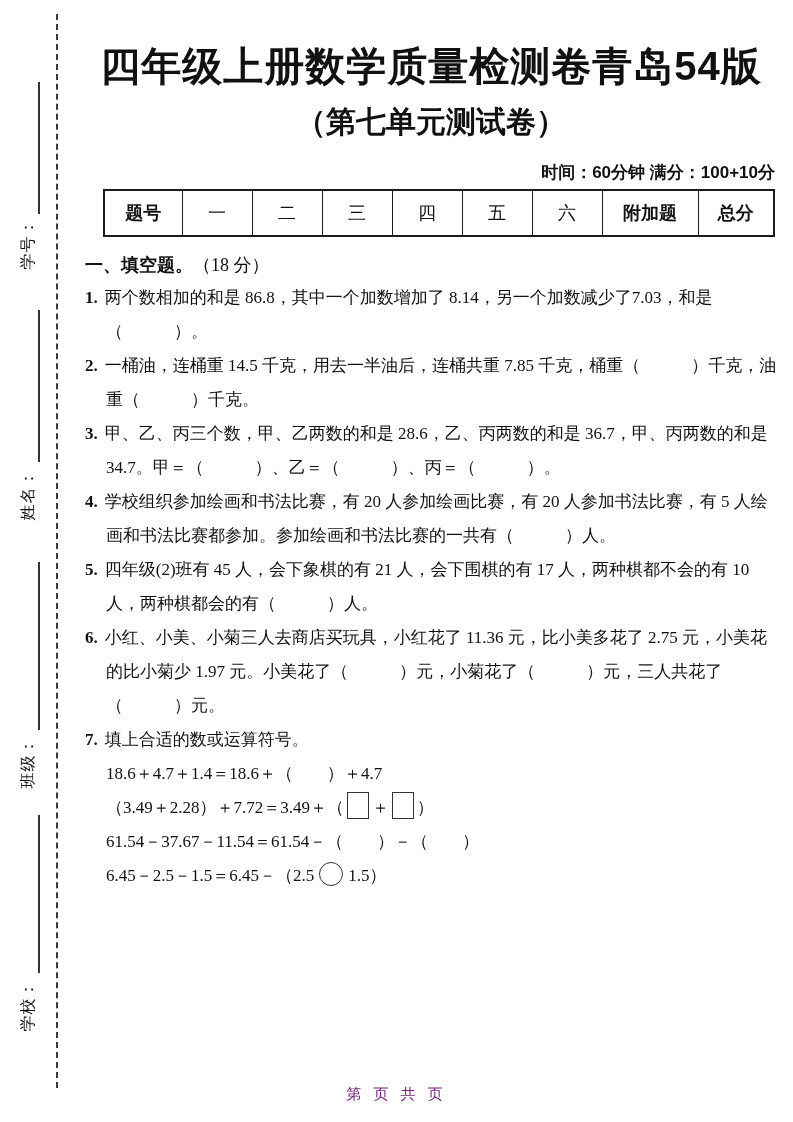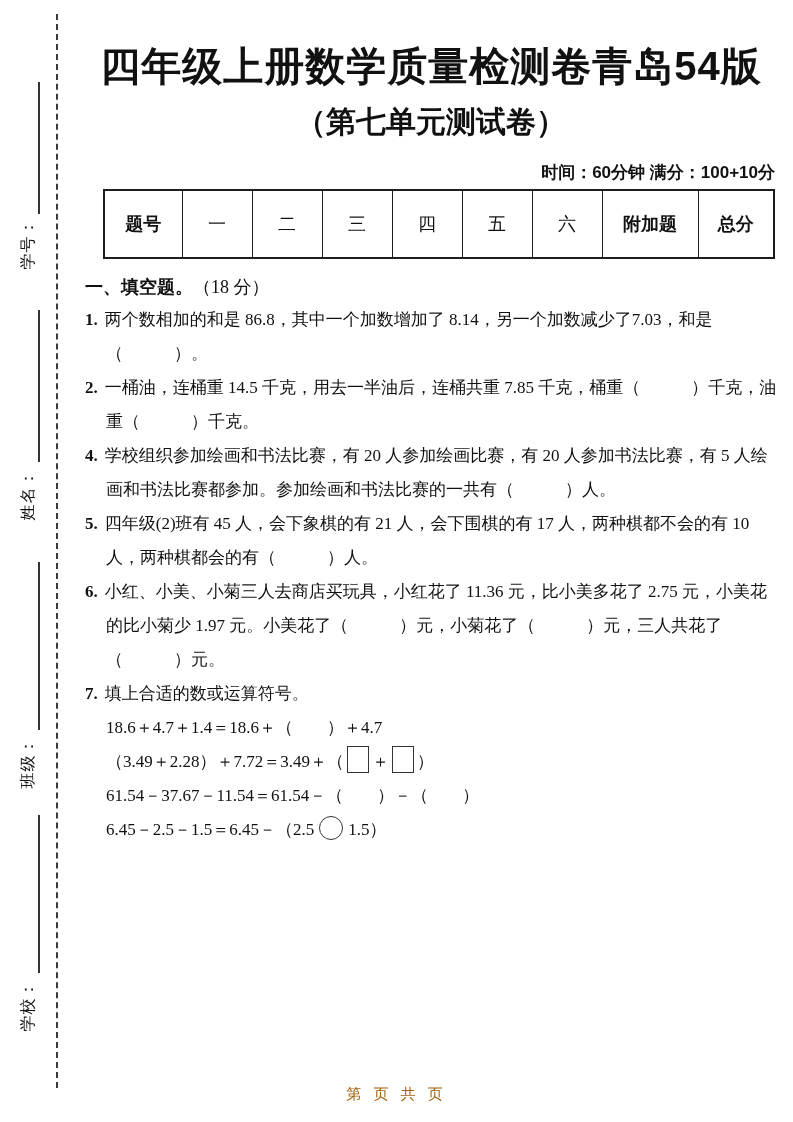--- a/index.html
+++ b/index.html
@@ -40,21 +40,21 @@
   .meta {
     text-align:right; font-family:"Liberation Sans","DejaVu Sans",sans-serif;
     font-weight:600; font-size:17px; margin-top:18px; padding-right:2px;
   }
 
   table.score-table {
     width:670px; margin:5px 0 0 18px; border-collapse:collapse;
     table-layout:fixed; text-align:center; font-size:18px;
     border:2px solid #1d1d1d;
   }
-  table.score-table td { border:1.5px solid #1d1d1d; height:36px; padding:15px; }
+  table.score-table td { border:1.5px solid #1d1d1d; height:36px; padding:4px; }
   table.score-table tr.score-row td { height:40px; }
   td.bold { font-weight:bold; }
 
   .section-head { margin-top:16px; font-size:18px; }
   .section-title { font-weight:bold; }
   .section-points { font-weight:normal;margin-top:36px; }
 
   .questions { margin-top:4px; font-size:17px; line-height:34px; }
   .question { padding-left:21px; text-indent:-21px; }
   .q-num { font-weight:bold; padding-right:7px; }
@@ -65,21 +65,21 @@
     border:1.5px solid #333; vertical-align:-6px; margin:0 3px;
   }
   .blank-circle {
     display:inline-block; width:22px; height:22px;
     border:1.5px solid #333; border-radius:50%; vertical-align:-5px; margin:0 5px;
   }
 
   .footer {
     position:absolute; bottom:18px; left:0; width:100%; text-align:center;
     font-family:"Liberation Sans","DejaVu Sans",sans-serif;
-    font-size:15px; letter-spacing:4px; color:#a16207;
+    font-size:15px; letter-spacing:4px; color:#701a75;
   }
 </style>
 </head>
 <body>
 
 <div class="page">
 
   <div class="seal-line"></div>
   <div class="side-line sl-1"></div>
   <div class="side-line sl-2"></div>
@@ -123,20 +123,21 @@
     </tbody>
       </table>
 
     <div class="section-head">
       <span class="section-title">一、填空题。</span><span class="section-points">（18 分）</span>
     </div>
 
     <div class="questions">
         <div class="question"><span class="q-num">1.</span><span>两个数相加的和是 86.8，其中一个加数增加了 8.14，另一个加数减少了7.03，和是（　　　）。</span></div>
         <div class="question"><span class="q-num">2.</span><span>一桶油，连桶重 14.5 千克，用去一半油后，连桶共重 7.85 千克，桶重（　　　）千克，油重（　　　）千克。</span></div>
+        <div class="question"><span class="q-num">3.</span><span>甲、乙、丙三个数，甲、乙两数的和是 28.6，乙、丙两数的和是 36.7，甲、丙两数的和是 34.7。甲＝（　　　）、乙＝（　　　）、丙＝（　　　）。</span></div>
         <div class="question"><span class="q-num">4.</span><span>学校组织参加绘画和书法比赛，有 20 人参加绘画比赛，有 20 人参加书法比赛，有 5 人绘画和书法比赛都参加。参加绘画和书法比赛的一共有（　　　）人。</span></div>
         <div class="question"><span class="q-num">5.</span><span>四年级(2)班有 45 人，会下象棋的有 21 人，会下围棋的有 17 人，两种棋都不会的有 10 人，两种棋都会的有（　　　）人。</span></div>
         <div class="question"><span class="q-num">6.</span><span>小红、小美、小菊三人去商店买玩具，小红花了 11.36 元，比小美多花了 2.75 元，小美花的比小菊少 1.97 元。小美花了（　　　）元，小菊花了（　　　）元，三人共花了（　　　）元。</span></div>
         <div class="question"><span class="q-num">7.</span><span>填上合适的数或运算符号。</span><div class="math-line">18.6＋4.7＋1.4＝18.6＋（　　）＋4.7</div><div class="math-line">（3.49＋2.28）＋7.72＝3.49＋（<span class="blank-box"></span>＋<span class="blank-box"></span>）</div><div class="math-line">61.54－37.67－11.54＝61.54－（　　）－（　　）</div><div class="math-line">6.45－2.5－1.5＝6.45－（2.5<span class="blank-circle"></span>1.5）</div></div>
       </div>
 
   </div>
 
   <div class="footer">第 页 共 页</div>
 

